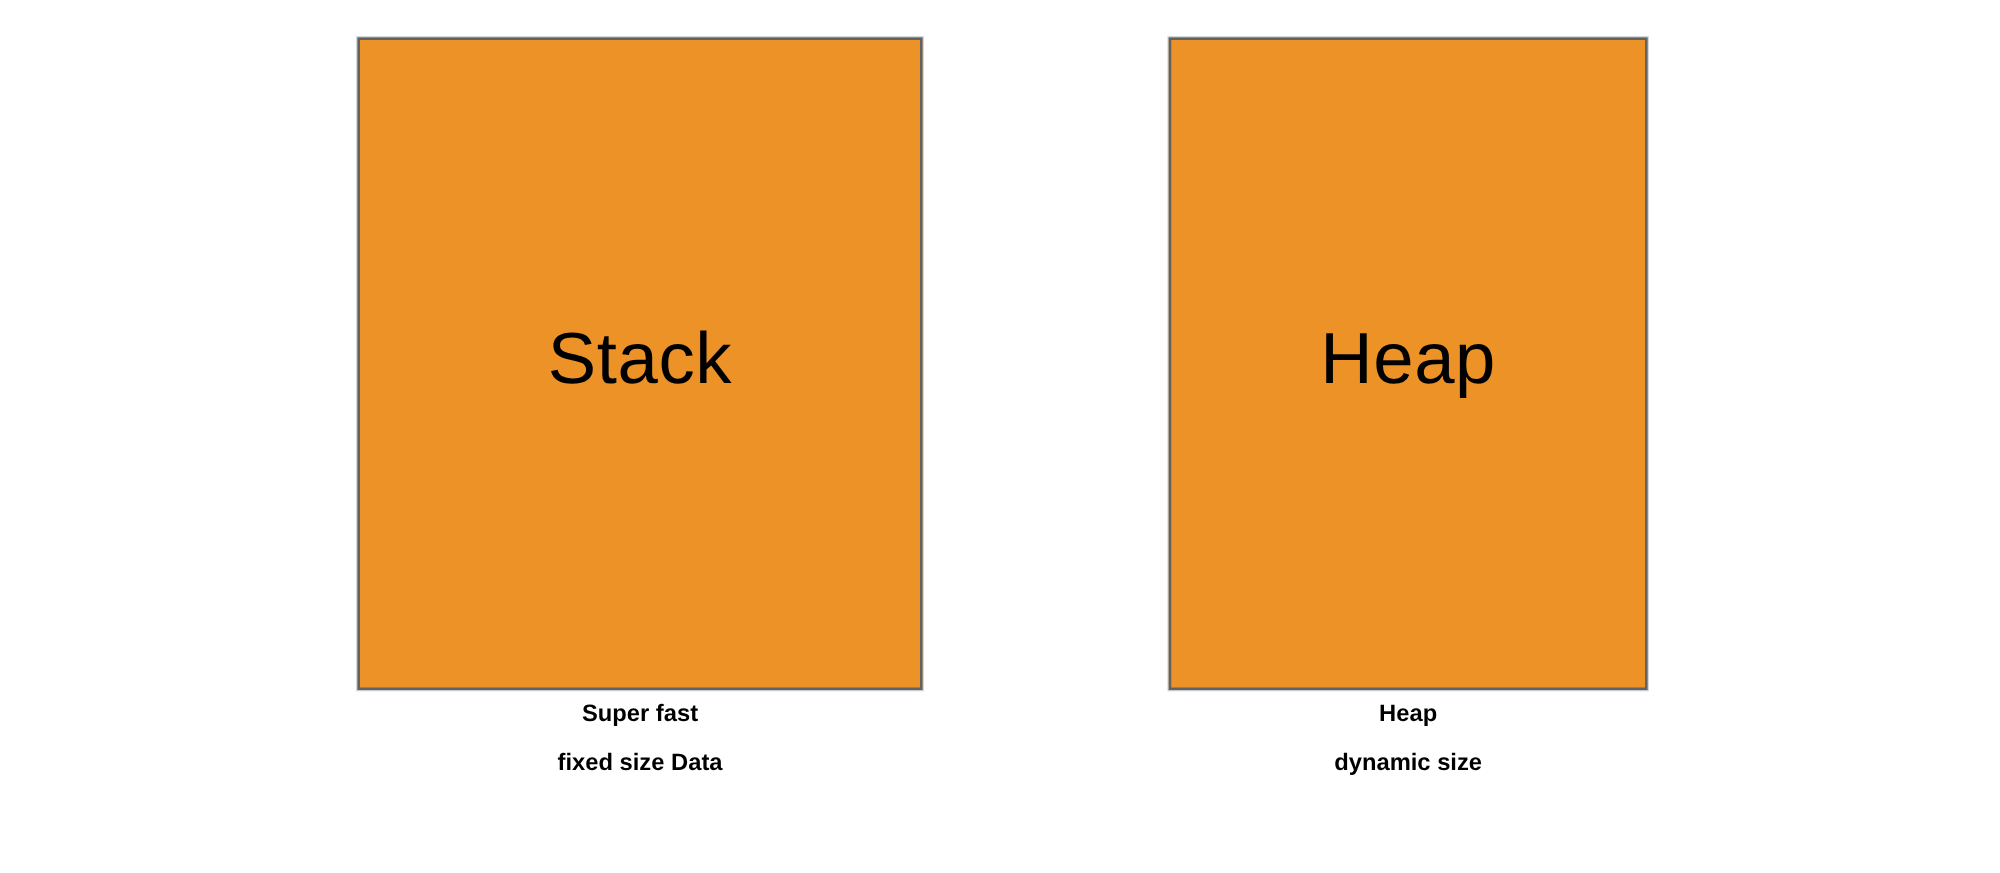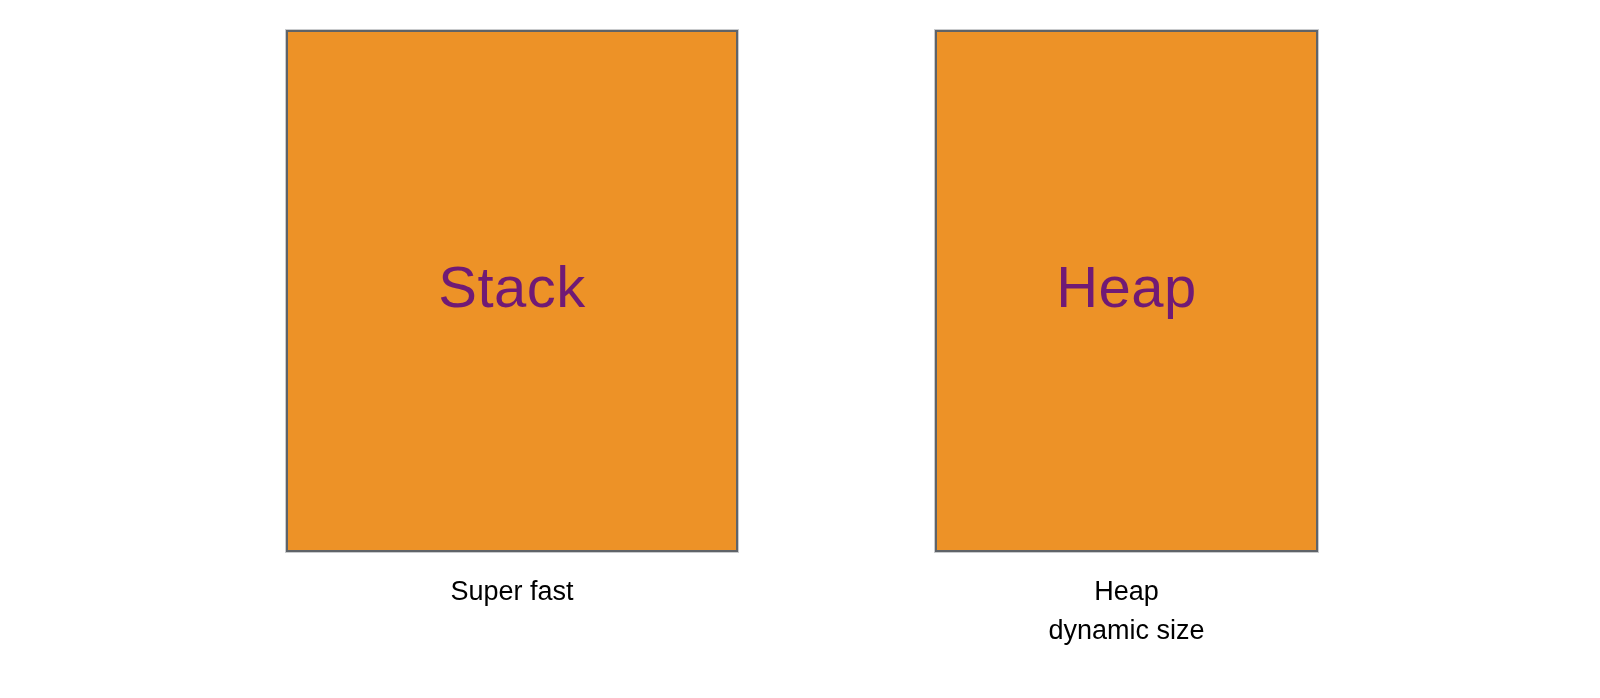--- a/index.html
+++ b/index.html
@@ -29,48 +29,48 @@
     width: 100%;
     height: 522px;
     background: #ED9227;
     border: 2px solid #5F6368;
     box-shadow: 0 0 0 1px #c9cbcd;
     display: flex;
     align-items: center;
     justify-content: center;
   }
   .box-label {
-    color: #701a75;
+    color: #000000;
     font-size: 58px;
     font-weight: 400;
     letter-spacing: 0.5px;
     line-height: 1;
     transform: translateY(-4px);
   }
   .caption {
-    margin-top: 20px;
     text-align: center;
     color: #000000;
-    font-size: 27px;
+    font-size: 19px;
     line-height: 39px;
-    font-weight: 400;
+    font-weight: 700;
   }
   .caption span { display: block; }
 </style>
 </head>
 <body>
 
 <div class="canvas">
 
   <div class="figure left">
     <div class="memory-box">
       <span class="box-label">Stack</span>
     </div>
     <div class="caption">
       <span>Super fast</span>
+      <span>fixed size Data</span>
     </div>
   </div>
 
   <div class="figure right">
     <div class="memory-box">
       <span class="box-label">Heap</span>
     </div>
     <div class="caption">
       <span>Heap</span>
       <span>dynamic size</span>

